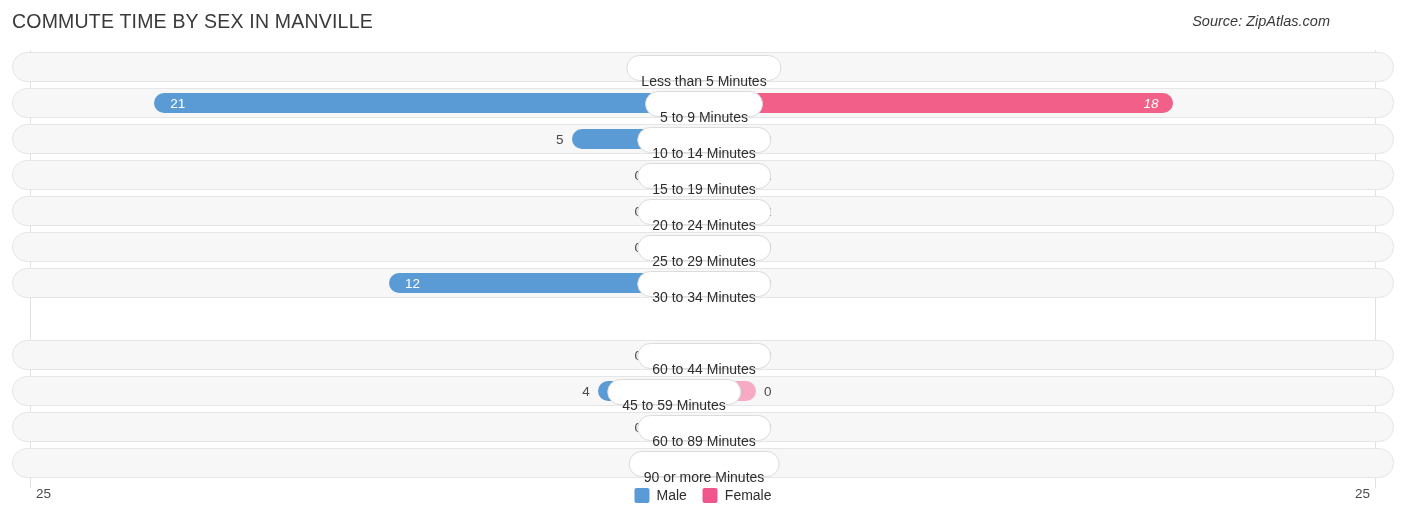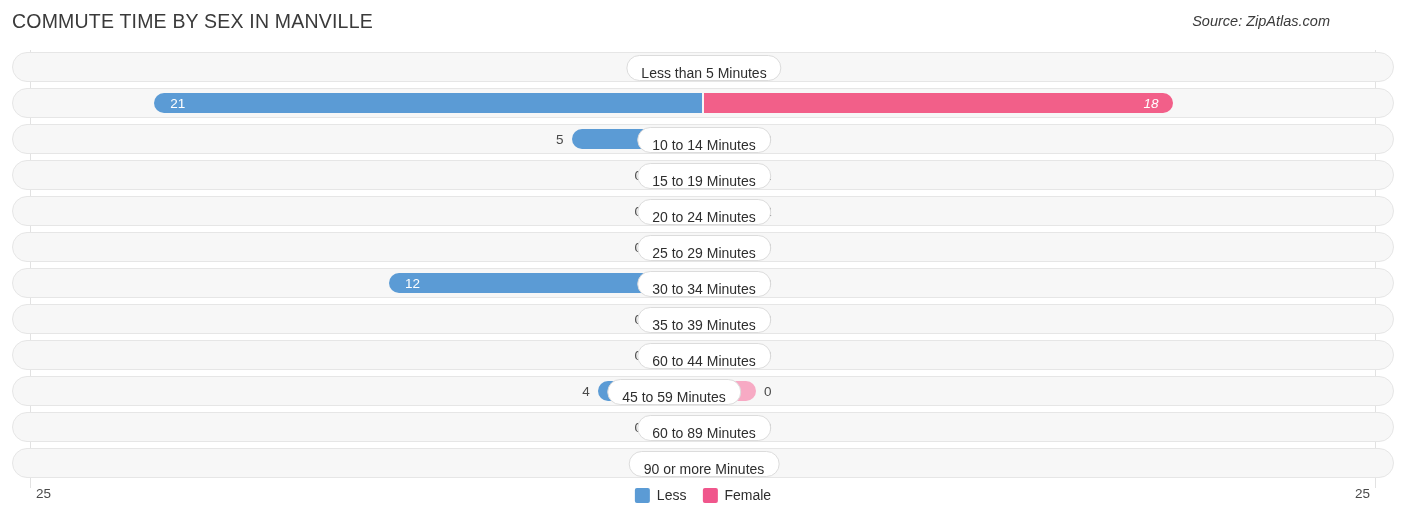--- a/index.html
+++ b/index.html
@@ -64,21 +64,21 @@
   .val-male-out{text-align:right;}
   .val-female-out{text-align:left;}
 
   
   .pill{
     position:absolute;top:2px;height:26px;line-height:26px;
     left:50%;transform:translateX(-50%);
     background:#ffffff;
     border:1px solid #dcdcdc;
     border-radius:13px;
-    padding:4px 14px;
+    padding:12px 14px;
     font-size:14px;color:#2e2e2e;
     white-space:nowrap;
     text-align:center;
     box-sizing:border-box;
   }
 
   
   .footer{position:absolute;left:0;top:482px;width:1406px;height:41px;}
   .axis-label{
     position:absolute;top:4px;
@@ -116,20 +116,21 @@
           <div class="val val-outside val-female-out" style="left: 751px;">0</div>
           <div class="pill" style="left: 691px;">Less than 5 Minutes</div>
         </div>
       </div>
       <div class="row" style="top: 38px;">
         <div class="row-inner">
           <div class="bar bar-male" style="width: 547.68px; background: rgb(91, 155, 213);"></div>
           <div class="bar bar-female" style="width: 469.44px; background: rgb(242, 95, 137);"></div>
           <div class="val val-inside" style="left: 157.32px;">21</div>
           <div class="val val-inside" style="left: 1130.44px; font-style: italic;">18</div>
+          <div class="pill" style="left: 691px;">5 to 9 Minutes</div>
         </div>
       </div>
       <div class="row" style="top: 74px;">
         <div class="row-inner">
           <div class="bar bar-male" style="width: 130.4px; background: rgb(91, 155, 213);"></div>
           <div class="bar bar-female stub-female" style="width: 52px; background: rgb(247, 170, 196);"></div>
           <div class="val val-outside val-male-out" style="right: 829.4px;">5</div>
           <div class="val val-outside val-female-out" style="left: 751px;">0</div>
           <div class="pill" style="left: 691px;">10 to 14 Minutes</div>
         </div>
@@ -161,29 +162,20 @@
           <div class="pill" style="left: 691px;">25 to 29 Minutes</div>
         </div>
       </div>
       <div class="row" style="top: 218px;">
         <div class="row-inner">
           <div class="bar bar-male" style="width: 312.96px; background: rgb(91, 155, 213);"></div>
           <div class="bar bar-female stub-female" style="width: 52px; background: rgb(247, 170, 196);"></div>
           <div class="val val-inside" style="left: 392.04px;">12</div>
           <div class="val val-outside val-female-out" style="left: 751px;">0</div>
           <div class="pill" style="left: 691px;">30 to 34 Minutes</div>
-        </div>
-      </div>
-      <div class="row" style="top: 254px;">
-        <div class="row-inner">
-          <div class="bar bar-male stub-male" style="width: 52px; background: rgb(168, 200, 236);"></div>
-          <div class="bar bar-female stub-female" style="width: 52px; background: rgb(247, 170, 196);"></div>
-          <div class="val val-outside val-male-out" style="right: 751px;">0</div>
-          <div class="val val-outside val-female-out" style="left: 751px;">0</div>
-          <div class="pill" style="left: 691px;">35 to 39 Minutes</div>
         </div>
       </div>
       <div class="row" style="top: 290px;">
         <div class="row-inner">
           <div class="bar bar-male stub-male" style="width: 52px; background: rgb(168, 200, 236);"></div>
           <div class="bar bar-female stub-female" style="width: 52px; background: rgb(247, 170, 196);"></div>
           <div class="val val-outside val-male-out" style="right: 751px;">0</div>
           <div class="val val-outside val-female-out" style="left: 751px;">0</div>
           <div class="pill" style="left: 691px;">60 to 44 Minutes</div>
         </div>
@@ -216,21 +208,21 @@
         </div>
       </div>
     </div>
 
   <div class="footer">
     <div class="axis-label axis-left">25</div>
     <div class="axis-label axis-right">25</div>
     <div class="legend" id="legend">
         <div class="legend-item">
           <span class="swatch" style="background: rgb(91, 155, 213);"></span>
-          <span class="legend-label">Less</span>
+          <span class="legend-label">Male</span>
         </div>
         <div class="legend-item">
           <span class="swatch" style="background: rgb(240, 86, 140);"></span>
           <span class="legend-label">Female</span>
         </div>
       </div>
   </div>
 
 </div>
 

